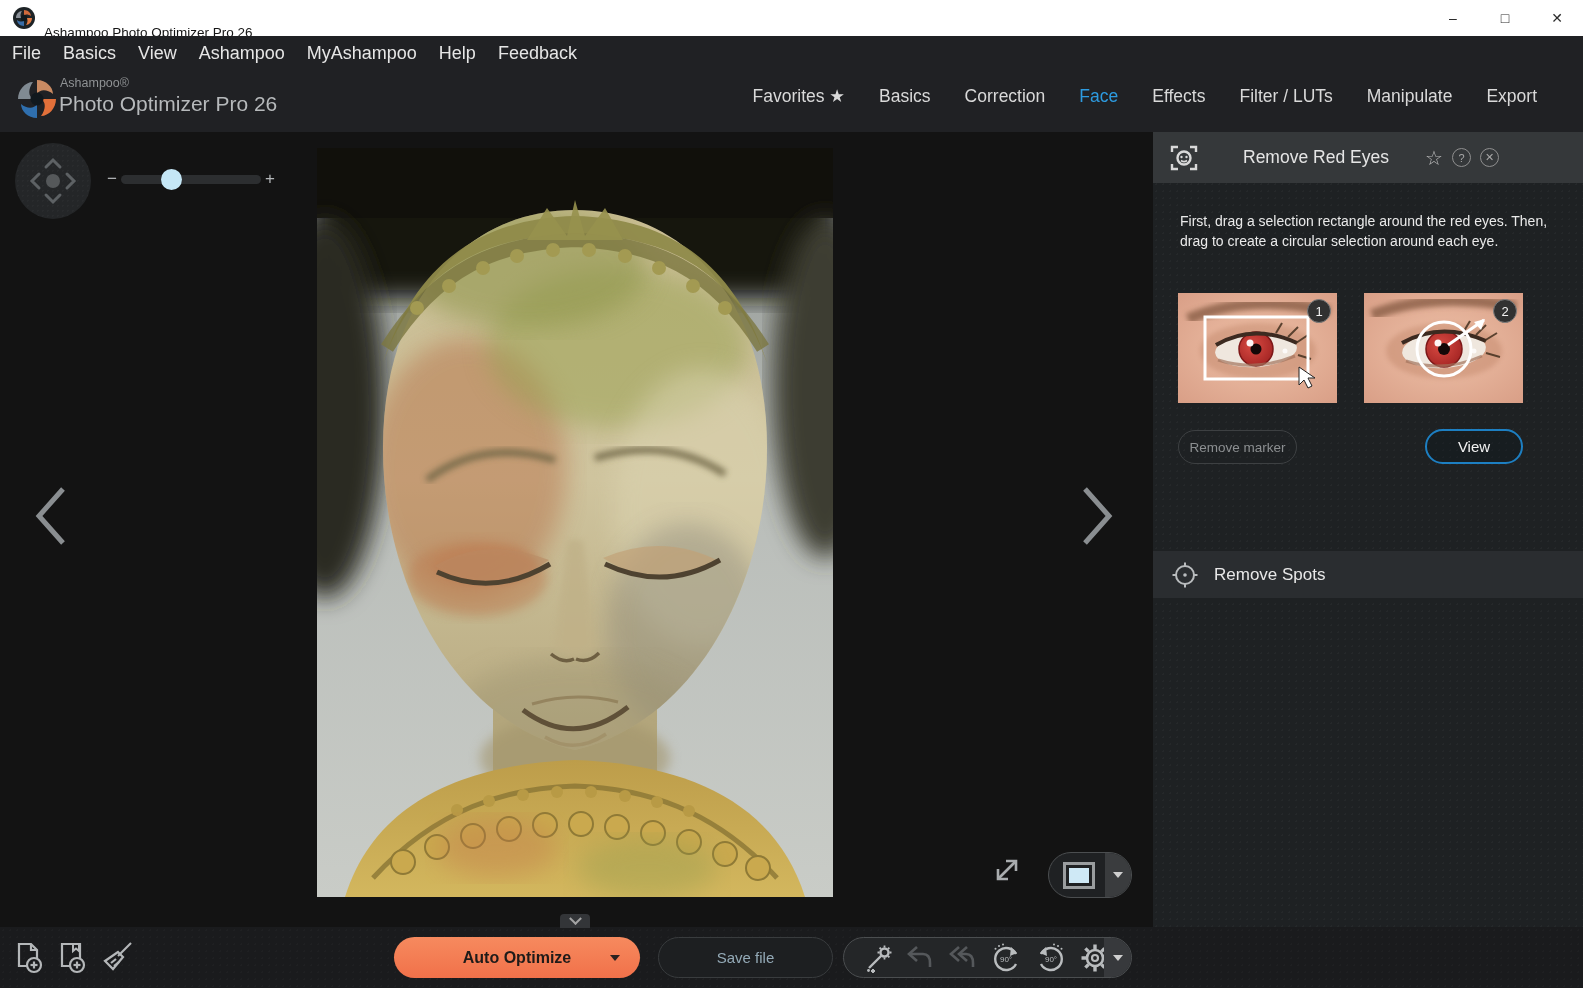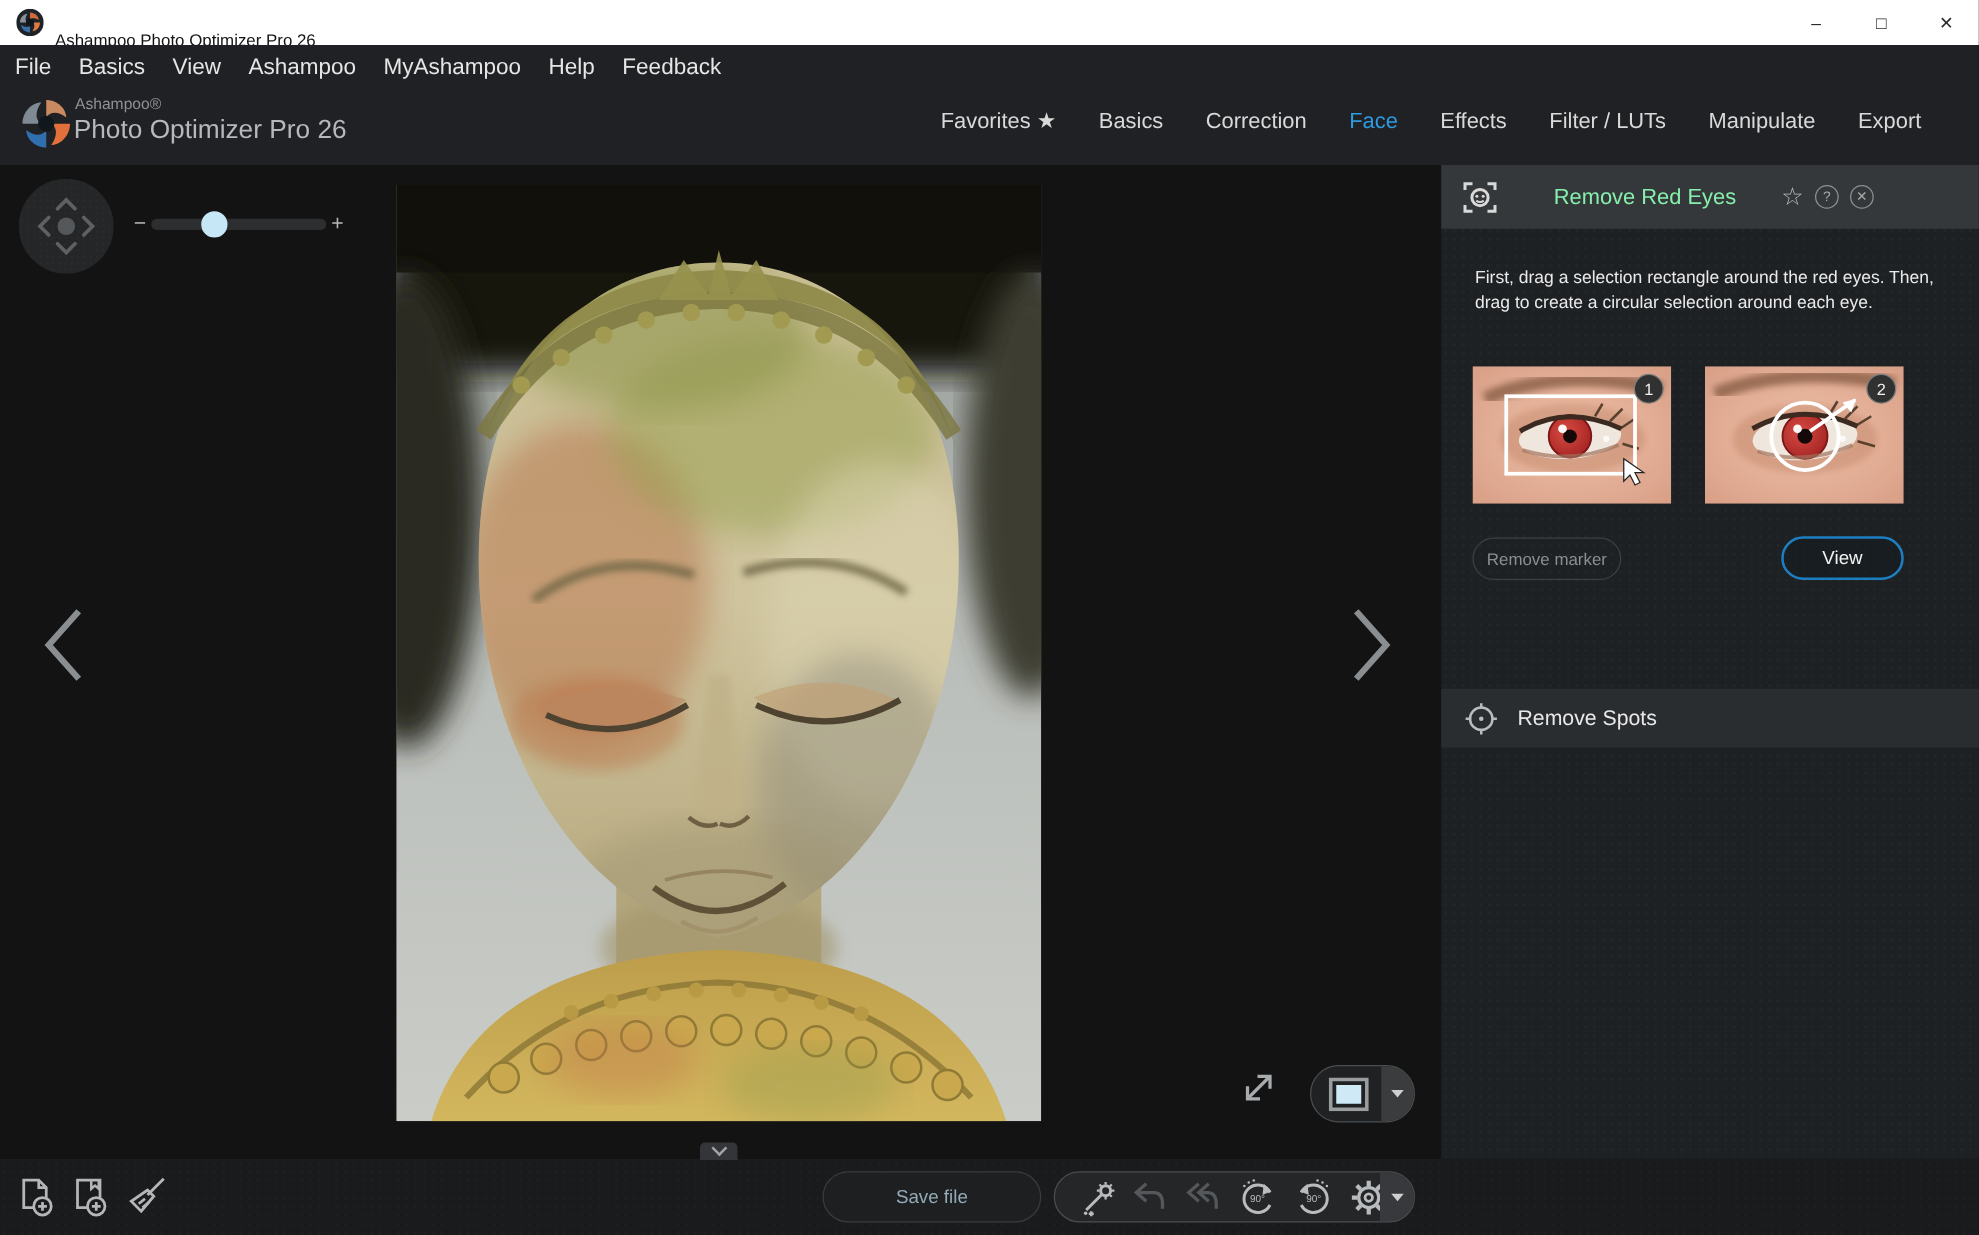--- a/index.html
+++ b/index.html
@@ -36,21 +36,21 @@
   #next-arrow { position:absolute; left:1078px; top:352px; }
   #expand-icon { position:absolute; left:992px; top:723px; }
   #view-pill { position:absolute; left:1048px; top:720px; width:84px; height:46px; border-radius:23px; background:#1f2123; border:1.5px solid #4b4e50; overflow:hidden; }
   #view-pill .seg-caret { position:absolute; right:0; top:0; width:26px; height:100%; background:#3a3c3e; display:flex; align-items:center; justify-content:center; }
   .caret-down { width:0; height:0; border-left:5px solid transparent; border-right:5px solid transparent; border-top:6px solid #cfcfcf; }
 
   
   #panel { position:absolute; top:132px; left:1153px; width:430px; height:795px; background:#1e2123;
     background-image:radial-gradient(circle, rgba(255,255,255,0.03) 1px, transparent 1px); background-size:7px 7px; }
   #panel-header { position:absolute; top:0; left:0; width:100%; height:51px; background:#35383a; display:flex; align-items:center; }
-  #panel-title { margin-left:90px; font-size:17.5px; color:#86efac; }
+  #panel-title { margin-left:90px; font-size:17.5px; color:#e5e5e5; }
   #panel-header-icons { position:absolute; right:84px; top:0; height:51px; display:flex; align-items:center; gap:9px; }
   .hdr-glyph-star { font-size:20px; color:#b9b9b9; }
   .hdr-circle { width:19px; height:19px; border:1.5px solid #8f8f8f; border-radius:50%; color:#a8a8a8; font-size:11px; display:flex; align-items:center; justify-content:center; }
   #panel-instructions { position:absolute; top:79px; left:27px; width:372px; font-size:14px; line-height:20px; color:#eaeaea; }
   .thumb { position:absolute; top:161px; width:159px; height:110px; }
   #thumb1 { left:25px; } #thumb2 { left:211px; }
   .badge { position:absolute; top:6px; right:6px; width:24px; height:24px; border-radius:50%; background:#313131; border:1px solid #7e7e7e; color:#f2f2f2; font-size:13px; display:flex; align-items:center; justify-content:center; }
   #btn-remove-marker { position:absolute; top:298px; left:25px; width:119px; height:34px; border-radius:17px; background:transparent; border:1px solid #3d4042; color:#8c8f91; font-size:13.5px; display:flex; align-items:center; justify-content:center; }
   #btn-apply { position:absolute; top:297px; left:272px; width:98px; height:35px; border-radius:18px; background:rgba(10,20,28,0.3); border:2px solid #1d7fc2; color:#f2f2f2; font-size:15px; display:flex; align-items:center; justify-content:center; }
   .panel-row { position:absolute; left:0; width:430px; height:47px; background:#2a2d30; display:flex; align-items:center; }
@@ -435,20 +435,24 @@
   </svg>
   <svg class="bb-icon" id="icon-clean" viewBox="0 0 36 36">
     <g stroke="#b4b7b9" stroke-width="2.2" fill="none">
       <line x1="31" y1="4" x2="18" y2="17"></line>
       <path d="M18,13 L23,18 L13,30 L5,22 Z"></path>
       <line x1="11" y1="24" x2="16" y2="20"></line>
         <line x1="14" y1="27" x2="19" y2="23"></line>
     </g>
   </svg>
 
+  <div id="btn-auto">
+    <span class="label">Auto Optimize</span>
+    <div class="caret-down"></div>
+  </div>
 
   <div id="btn-save">Save file</div>
 
   <div id="tool-pill">
     <div class="tools">
       <svg width="32" height="32" viewBox="0 0 32 32">
         <g stroke="#b9bcbe" stroke-width="2.4" fill="none">
           <line x1="7" y1="26" x2="20" y2="13"></line>
           <circle cx="22.5" cy="10.5" r="4"></circle>
           <g stroke-width="1.8">

